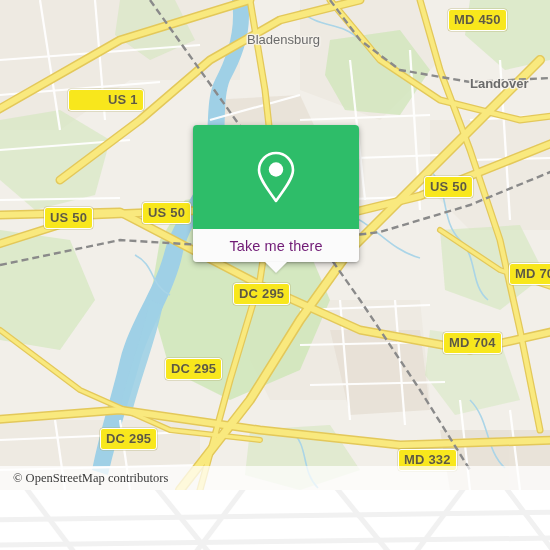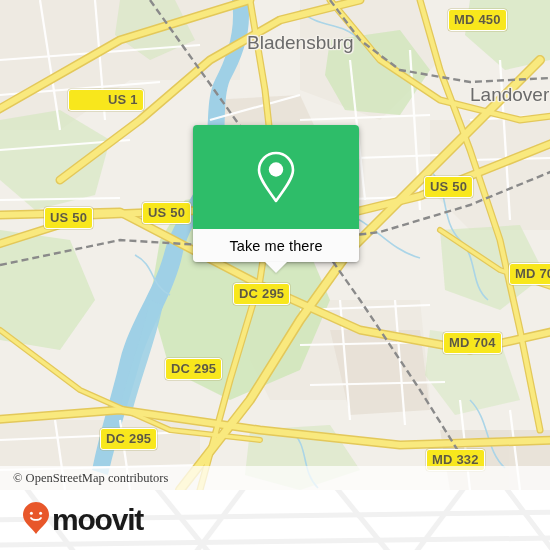--- a/index.html
+++ b/index.html
@@ -47,21 +47,21 @@
     letter-spacing: 0.2px;
     box-shadow: 0 0 0 0.5px rgba(170,160,90,0.55);
     text-shadow: 0 0 1px rgba(255,255,255,0.35);
   }
 
   
   .place-label {
     position: absolute;
     color: #6b6b6b;
     font-family: "Liberation Sans", sans-serif;
-    font-size: 19px;
+    font-size: 13px;
     white-space: nowrap;
     text-shadow:
       -1.4px 0 1px #f5f2ec, 1.4px 0 1px #f5f2ec,
       0 -1.4px 1px #f5f2ec, 0 1.4px 1px #f5f2ec,
       -1px -1px 1px #f5f2ec, 1px 1px 1px #f5f2ec,
       -1px 1px 1px #f5f2ec, 1px -1px 1px #f5f2ec;
     pointer-events: none;
   }
 
   
@@ -82,21 +82,21 @@
     align-items: center;
     justify-content: center;
   }
   #popup-action {
     background: #fbfbfb;
     height: 33px;
     border-radius: 0 0 4px 4px;
     display: flex;
     align-items: center;
     justify-content: center;
-    color: #000000;
+    color: #701a75;
     font-size: 14.5px;
     letter-spacing: 0.1px;
     cursor: pointer;
   }
   #popup-tail {
     position: absolute;
     left: 50%;
     bottom: -11px;
     margin-left: -11px;
     width: 0; height: 0;
@@ -287,33 +287,33 @@
 
         <g fill="none" stroke="#8a8a8a" stroke-width="2.4" stroke-dasharray="7 4">
           <path d="M150 0 L200 70 L250 140 L300 215 L360 300 L420 390 L470 470"></path>
           <path d="M0 265 L120 240 L250 248 L380 232 L470 205 L560 168"></path>
           <path d="M330 0 L360 40 L400 70 L470 82 L550 78"></path>
         </g>
       </g>
     </svg>
 
     <div class="place-label" style="left:247px; top:32px;">Bladensburg</div>
-    <div class="place-label" style="left:470px; top:84px;">Landover</div>
+    <div class="place-label" style="left:470px; top:76px;font-weight:bold;">Landover</div>
 
     <div class="shield" style="left:448px; top:9px;">MD 450</div>
     <div class="shield" style="left:68px;  top:89px;padding-left:39px;">US 1</div>
     <div class="shield" style="left:142px; top:202px;">US 50</div>
     <div class="shield" style="left:44px;  top:207px;">US 50</div>
     <div class="shield" style="left:424px; top:176px;">US 50</div>
     <div class="shield" style="left:233px; top:283px;">DC 295</div>
     <div class="shield" style="left:165px; top:358px;">DC 295</div>
     <div class="shield" style="left:100px; top:428px;">DC 295</div>
     <div class="shield" style="left:509px; top:263px;">MD 704</div>
     <div class="shield" style="left:443px; top:332px;">MD 704</div>
-    <div class="shield" style="left:398px; top:449px;margin-left:28px;">MD 332</div>
+    <div class="shield" style="left:398px; top:449px;">MD 332</div>
 
     <div id="popup">
       <div id="popup-green">
         <span>
           <svg width="44" height="56" viewBox="0 0 44 56" fill="none" aria-hidden="true">
             <path d="M22 4 C12.6 4 5 11.6 5 21 C5 30.5 16 43 22 52 C28 43 39 30.5 39 21 C39 11.6 31.4 4 22 4 Z" stroke="#ffffff" stroke-width="2.6" fill="none" stroke-linejoin="round"></path>
             <circle cx="22" cy="20.5" r="7.2" fill="#ffffff"></circle>
           </svg>
         </span>
       </div>
@@ -333,27 +333,16 @@
         <path d="M150 -10 L215 70"></path>
         <path d="M250 -10 L190 70"></path>
         <path d="M330 -10 L395 70"></path>
         <path d="M470 -10 L410 70"></path>
         <path d="M500 -10 L560 70"></path>
         <path d="M-10 30 L560 22"></path>
         <path d="M-10 55 L560 48"></path>
       </g>
     </svg>
     <div id="footer-inner">
-      <div id="brand">
-        <span>
-          <svg width="28" height="34" viewBox="0 0 28 34" aria-hidden="true">
-            <path d="M14 1 C6.8 1 1 6.8 1 14 C1 21.5 10 27 14 33 C18 27 27 21.5 27 14 C27 6.8 21.2 1 14 1 Z" fill="#e8572a"></path>
-            <circle cx="9.4" cy="12.2" r="1.5" fill="#ffffff"></circle>
-            <circle cx="18.6" cy="12.2" r="1.5" fill="#ffffff"></circle>
-            <path d="M9 17 C10.6 19.6 17.4 19.6 19 17" stroke="#ffffff" stroke-width="1.7" fill="none" stroke-linecap="round"></path>
-          </svg>
-        </span>
-        <span id="brand-word">moovit</span>
-      </div>
     </div>
   </div>
 
 </div>
 
 </body></html>

